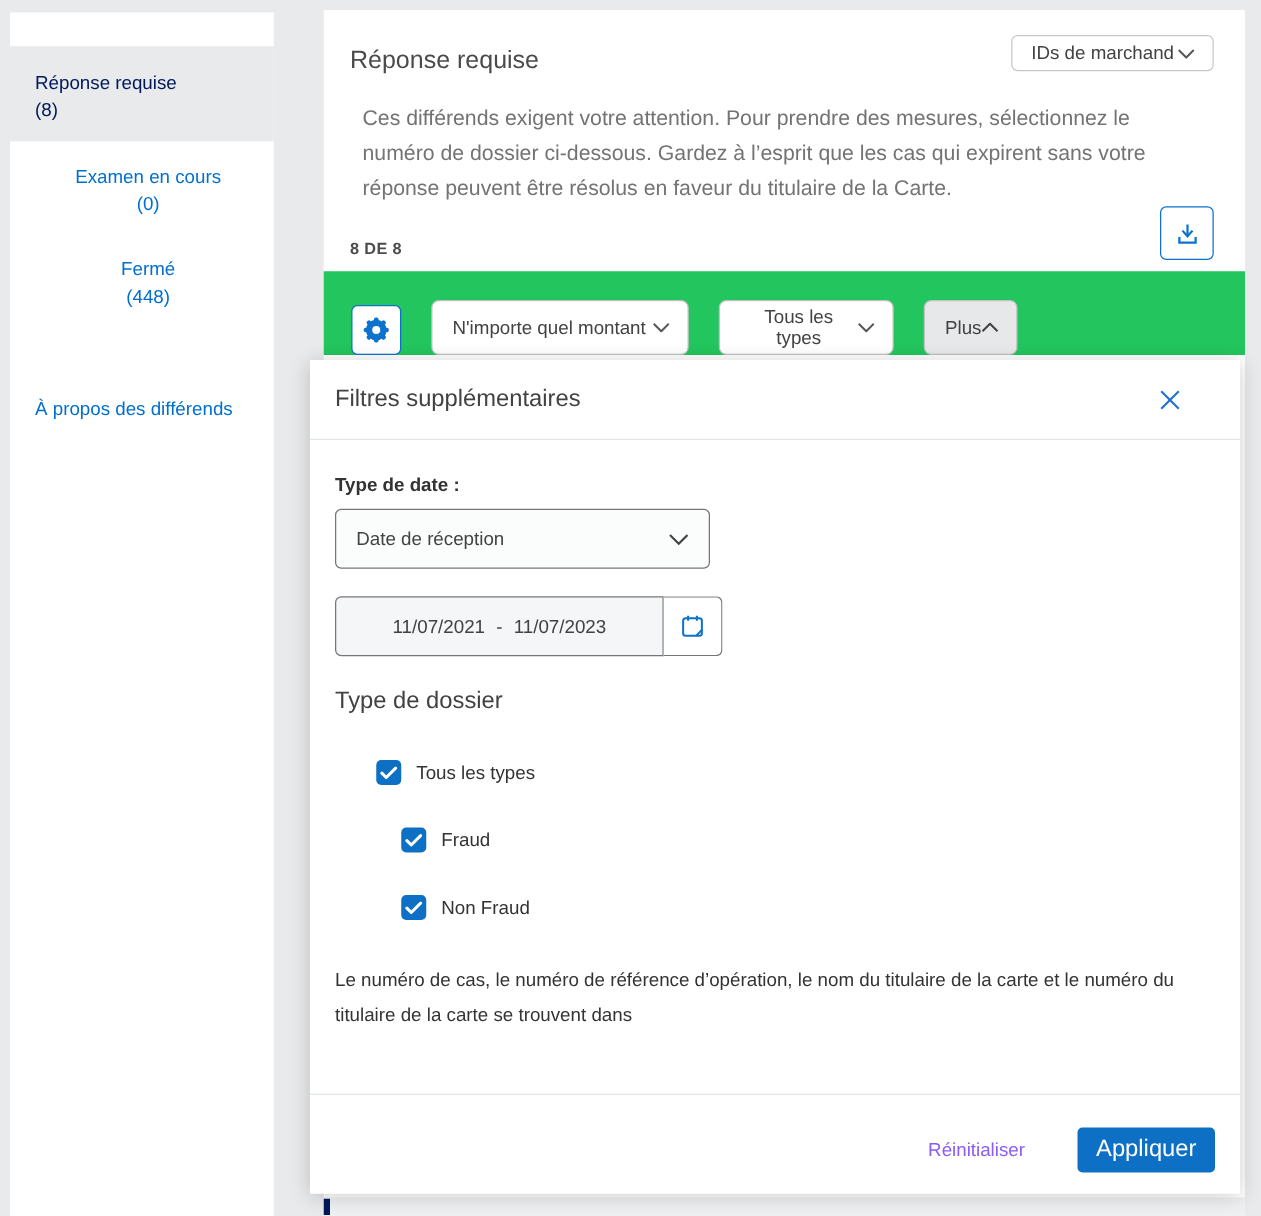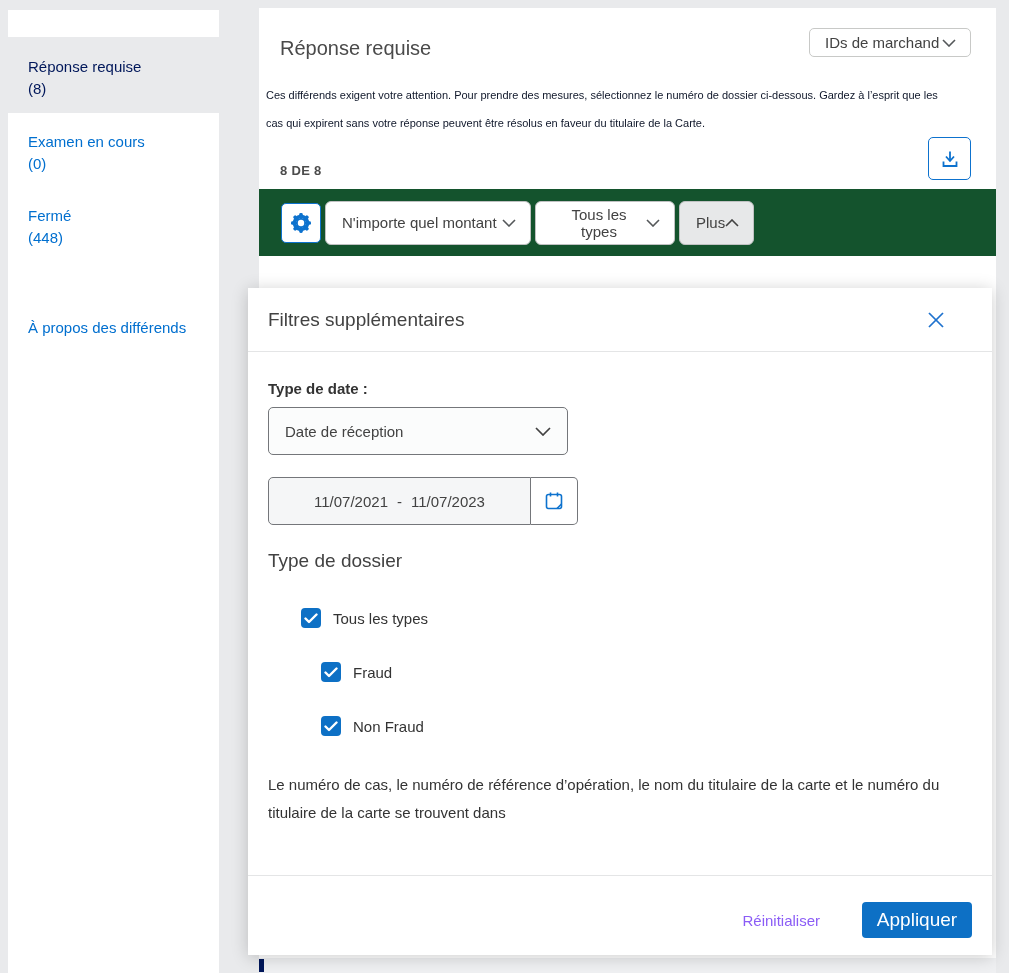--- a/index.html
+++ b/index.html
@@ -27,21 +27,21 @@
     line-height: 22px;
     cursor: pointer;
   }
   .nav-item .nav-label, .nav-item .nav-count { display: block; }
   .nav-item.selected {
     background: #e9eaec;
     padding-top: 19px;
     padding-bottom: 13px;
     color: #00175a;
   }
-  .nav-item.link-blue { color: #006fcf; }
+  .nav-item.link-blue { color: #006fcf; text-align: center; }
   .about-link {
     display: block;
     margin: 58px 10px 0 20px;
     font-size: 15px;
     color: #006fcf;
     cursor: pointer;
   }
 
   
   .main-card {
@@ -69,25 +69,25 @@
     background: #fff;
     border: 1px solid #c8c9c7;
     border-radius: 5px;
     font-size: 15px;
     color: #424242;
     cursor: pointer;
     font-family: inherit;
   }
   .merchant-dd { width: 162px; height: 29px; padding: 0 14px 0 15px; }
   .main-desc {
-    margin: 21px 25px 0 7px;
+    margin: 21px 25px 0 31px;
     width: 676px;
-    font-size: 11px;
+    font-size: 17px;
     line-height: 28px;
-    color: #0f172a;
+    color: #737373;
   }
   .count-row {
     display: flex;
     justify-content: space-between;
     align-items: flex-end;
     padding: 0 25px 0 21px;
     height: 43px;
   }
   .results-count {
     font-size: 13px;
@@ -102,25 +102,25 @@
     border-radius: 5px;
     display: flex;
     align-items: center;
     justify-content: center;
     cursor: pointer;
   }
   .download-btn { width: 43px; height: 43px; }
   .filter-strip {
     margin-top: 9px;
     height: 67px;
-    background: #14532d;
-    display: flex;
-    align-items: center;
+    background: #22c55e;
+    display: flex;
+    align-items: flex-end;
     padding-left: 22px;
-    gap: 4px;
+    gap: 24px;
   }
   .gear-btn { width: 40px; height: 40px; }
   .filter-dd { height: 44px; border-radius: 6px; border-color: #c0c1c2; }
   .amount-dd { width: 206px; padding: 0 14px 0 16px; }
   .type-dd { width: 140px; padding: 0 14px 0 16px; }
   .more-dd { width: 75px; padding: 0 14px 0 16px; background: #e7e8e9; }
   .behind-row {
     position: absolute;
     left: 0; right: 0; top: 950px; height: 15px;
     background: #eff0f2;

